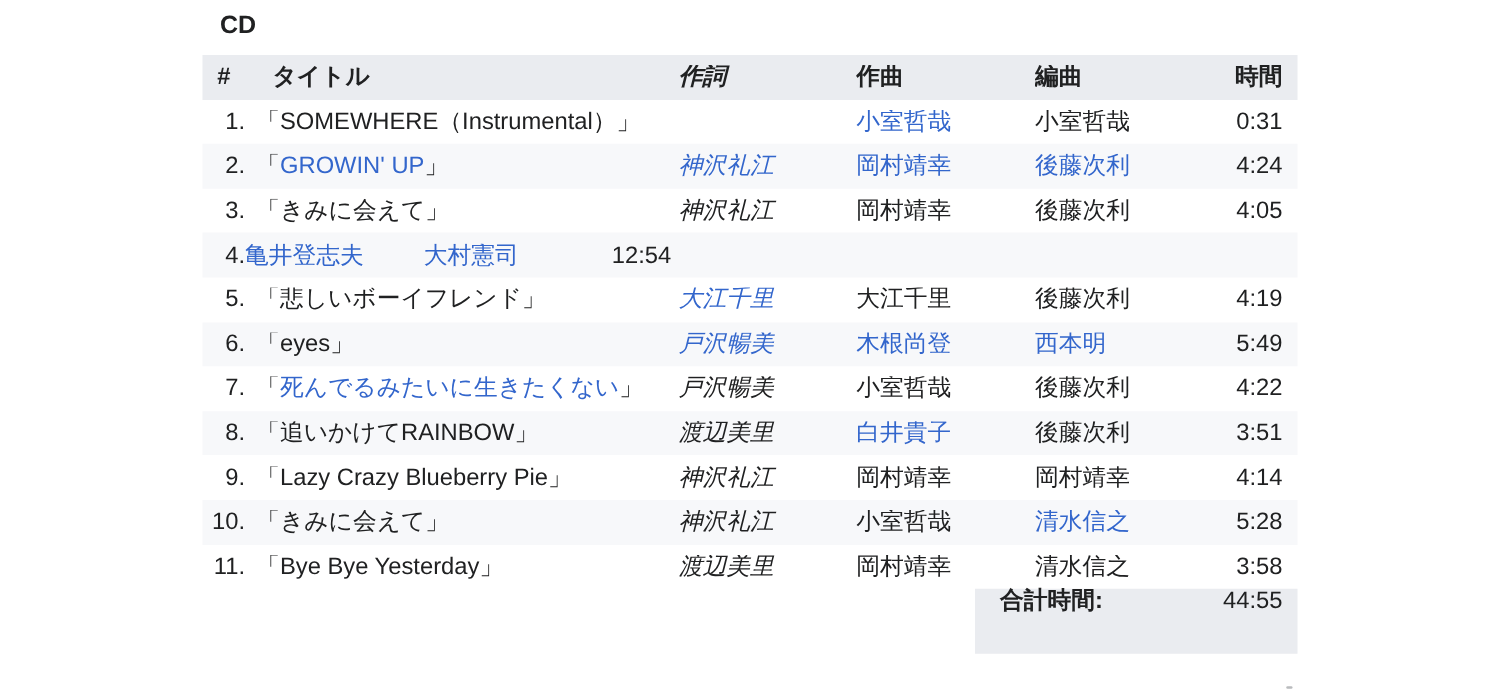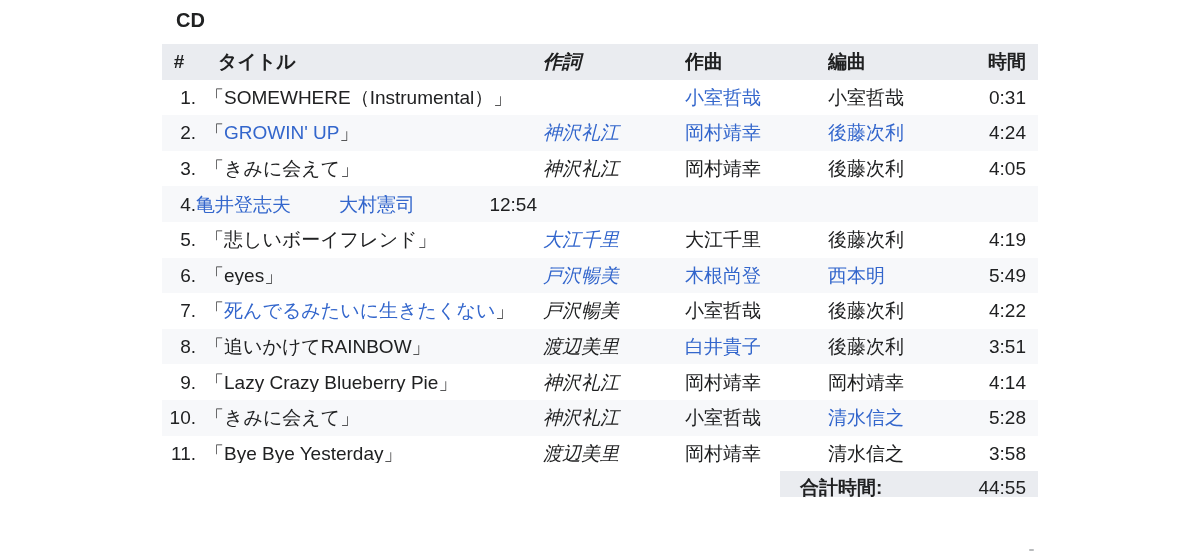--- a/index.html
+++ b/index.html
@@ -21,21 +21,21 @@
   .td.num{width:34px;text-align:right;}
   .tr.header .td.num{text-align:center;}
   .td.title{width:347px;padding-left:9px;}
   .tr.header .td.title{padding-left:22px;}
   .td.c3{width:142px;font-style:italic;}
   .td.c4{width:143px;}
   .td.c5{width:130px;}
   .td.time{width:80px;text-align:right;padding-right:12px;}
   .link{color:#3366cc;}
   .total{
-    display:flex;align-items:flex-end;margin-left:618px;width:258px;height:26px;
+    display:flex;align-items:flex-start;margin-left:618px;width:258px;height:52px;
     background:#eaecf0;box-sizing:border-box;
   }
   .total-label{font-weight:bold;padding-left:20px;}
   .total-value{flex:1;text-align:right;padding-right:12px;}
   .speck{position:absolute;left:1029px;top:549px;width:5px;height:2px;background:#b9bbbd;border-radius:1px;}
 </style>
 </head>
 <body>
 
 <h2 class="heading">CD</h2>

